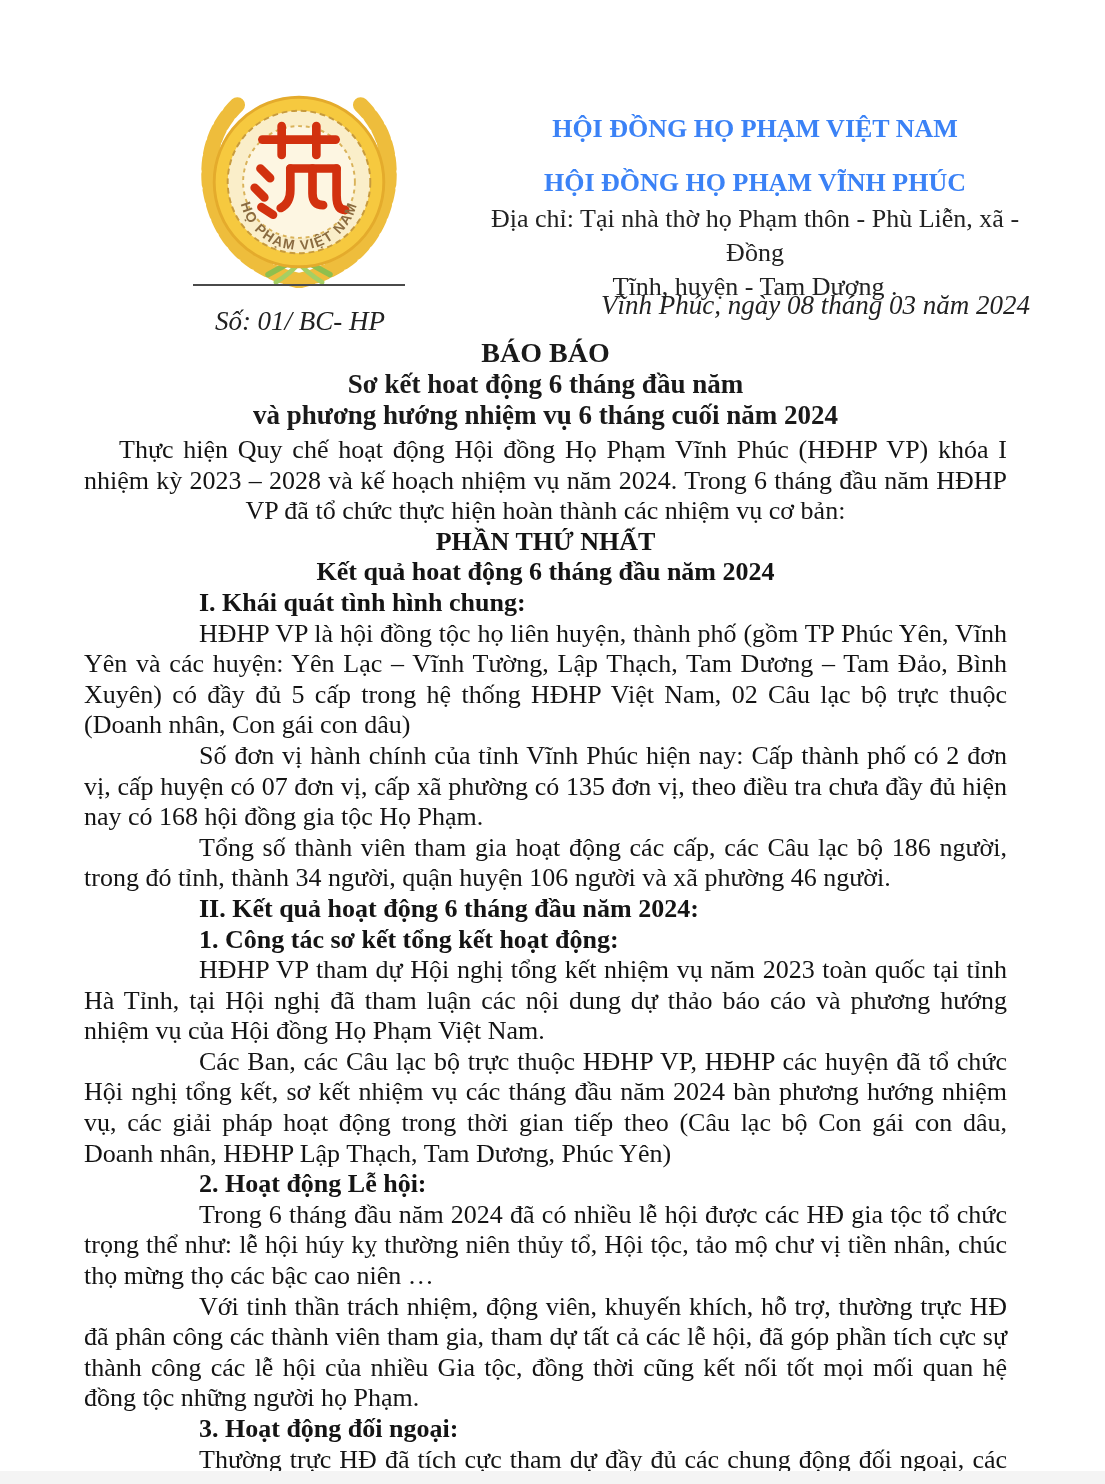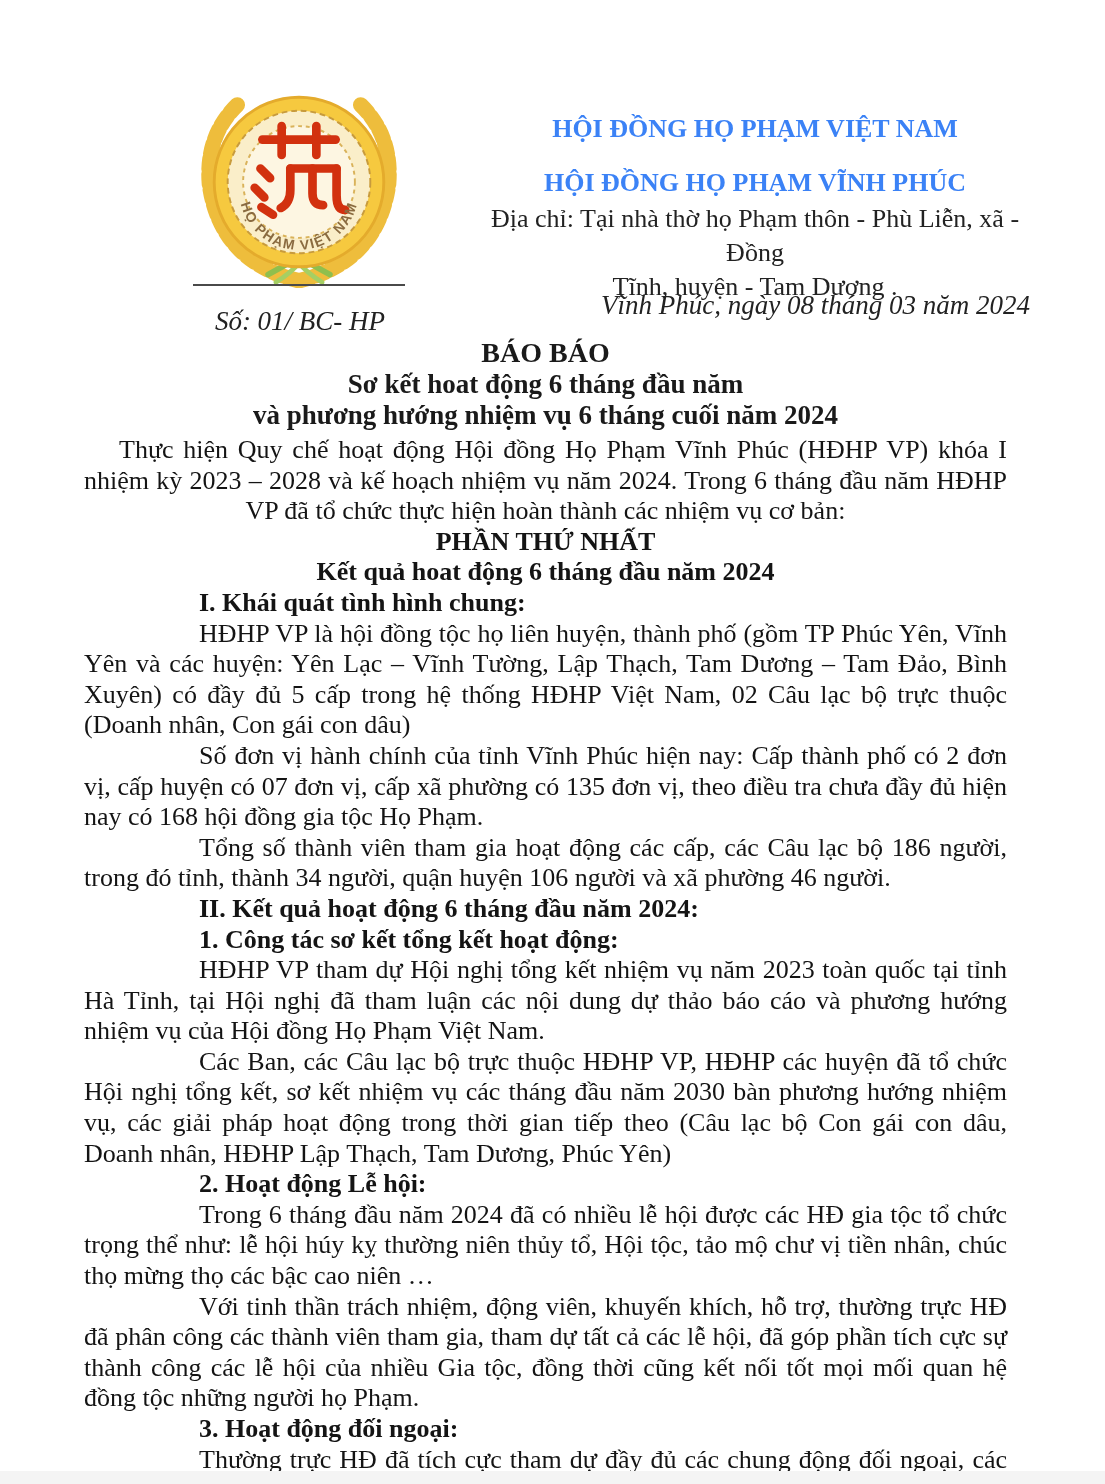--- a/index.html
+++ b/index.html
@@ -105,21 +105,21 @@
       <p class="para-open">Thực hiện Quy chế hoạt động Hội đồng Họ Phạm Vĩnh Phúc (HĐHP VP) khóa I nhiệm kỳ 2023 – 2028 và kế hoạch nhiệm vụ năm 2024. Trong 6 tháng đầu năm HĐHP VP đã tổ chức thực hiện hoàn thành các nhiệm vụ cơ bản:</p>
       <p class="h-center">PHẦN THỨ NHẤT</p>
       <p class="h-center">Kết quả hoat động 6 tháng đầu năm 2024</p>
       <p class="h-indent">I.  Khái quát tình hình chung:</p>
       <p class="para">HĐHP VP là hội đồng tộc họ liên huyện, thành phố (gồm TP Phúc Yên, Vĩnh Yên và các huyện: Yên Lạc – Vĩnh Tường, Lập Thạch, Tam Dương – Tam Đảo, Bình Xuyên) có đầy đủ 5 cấp trong hệ thống HĐHP Việt Nam, 02 Câu lạc bộ trực thuộc (Doanh nhân, Con gái con dâu)</p>
       <p class="para">Số đơn vị hành chính của tỉnh Vĩnh Phúc hiện nay: Cấp thành phố có 2 đơn vị, cấp huyện có 07 đơn vị, cấp xã phường có 135 đơn vị, theo điều tra chưa đầy đủ hiện nay có 168 hội đồng gia tộc Họ Phạm.</p>
       <p class="para">Tổng số thành viên tham gia hoạt động các cấp, các Câu lạc bộ 186 người, trong đó tỉnh, thành 34 người, quận huyện 106 người và xã phường 46 người.</p>
       <p class="h-indent">II. Kết quả hoạt động 6 tháng đầu năm 2024:</p>
       <p class="h-indent">1. Công tác sơ kết tổng kết hoạt động:</p>
       <p class="para">HĐHP VP tham dự Hội nghị tổng kết nhiệm vụ năm 2023 toàn quốc tại tỉnh Hà Tỉnh, tại Hội nghị đã tham luận các nội dung dự thảo báo cáo và phương hướng nhiệm vụ của Hội đồng Họ Phạm Việt Nam.</p>
-      <p class="para">Các Ban, các Câu lạc bộ trực thuộc HĐHP VP, HĐHP các huyện đã tổ chức Hội nghị tổng kết, sơ kết nhiệm vụ các tháng đầu năm 2030 bàn phương hướng nhiệm vụ, các giải pháp hoạt động trong thời gian tiếp theo (Câu lạc bộ Con gái con dâu, Doanh nhân, HĐHP Lập Thạch, Tam Dương, Phúc Yên)</p>
+      <p class="para">Các Ban, các Câu lạc bộ trực thuộc HĐHP VP, HĐHP các huyện đã tổ chức Hội nghị tổng kết, sơ kết nhiệm vụ các tháng đầu năm 2024 bàn phương hướng nhiệm vụ, các giải pháp hoạt động trong thời gian tiếp theo (Câu lạc bộ Con gái con dâu, Doanh nhân, HĐHP Lập Thạch, Tam Dương, Phúc Yên)</p>
       <p class="h-indent">2.  Hoạt động Lễ hội:</p>
       <p class="para">Trong 6 tháng đầu năm 2024 đã có nhiều lễ hội được các HĐ gia tộc tổ chức trọng thể như: lễ hội húy kỵ thường niên thủy tổ, Hội tộc, tảo mộ chư vị tiền nhân, chúc thọ mừng thọ các bậc cao niên …</p>
       <p class="para">Với tinh thần trách nhiệm, động viên, khuyến khích, hỗ trợ, thường trực HĐ đã phân công các thành viên tham gia, tham dự tất cả các lễ hội, đã góp phần tích cực sự thành công các lễ hội của nhiều Gia tộc, đồng thời cũng kết nối tốt mọi mối quan hệ đồng tộc những người họ Phạm.</p>
       <p class="h-indent">3. Hoạt động đối ngoại:</p>
       <p class="para">Thường trực HĐ đã tích cực tham dự đầy đủ các chung động đối ngoại, các sự</p>
     </div>
   </div>
 
   <div class="bottom-bar"></div>
 </div>

